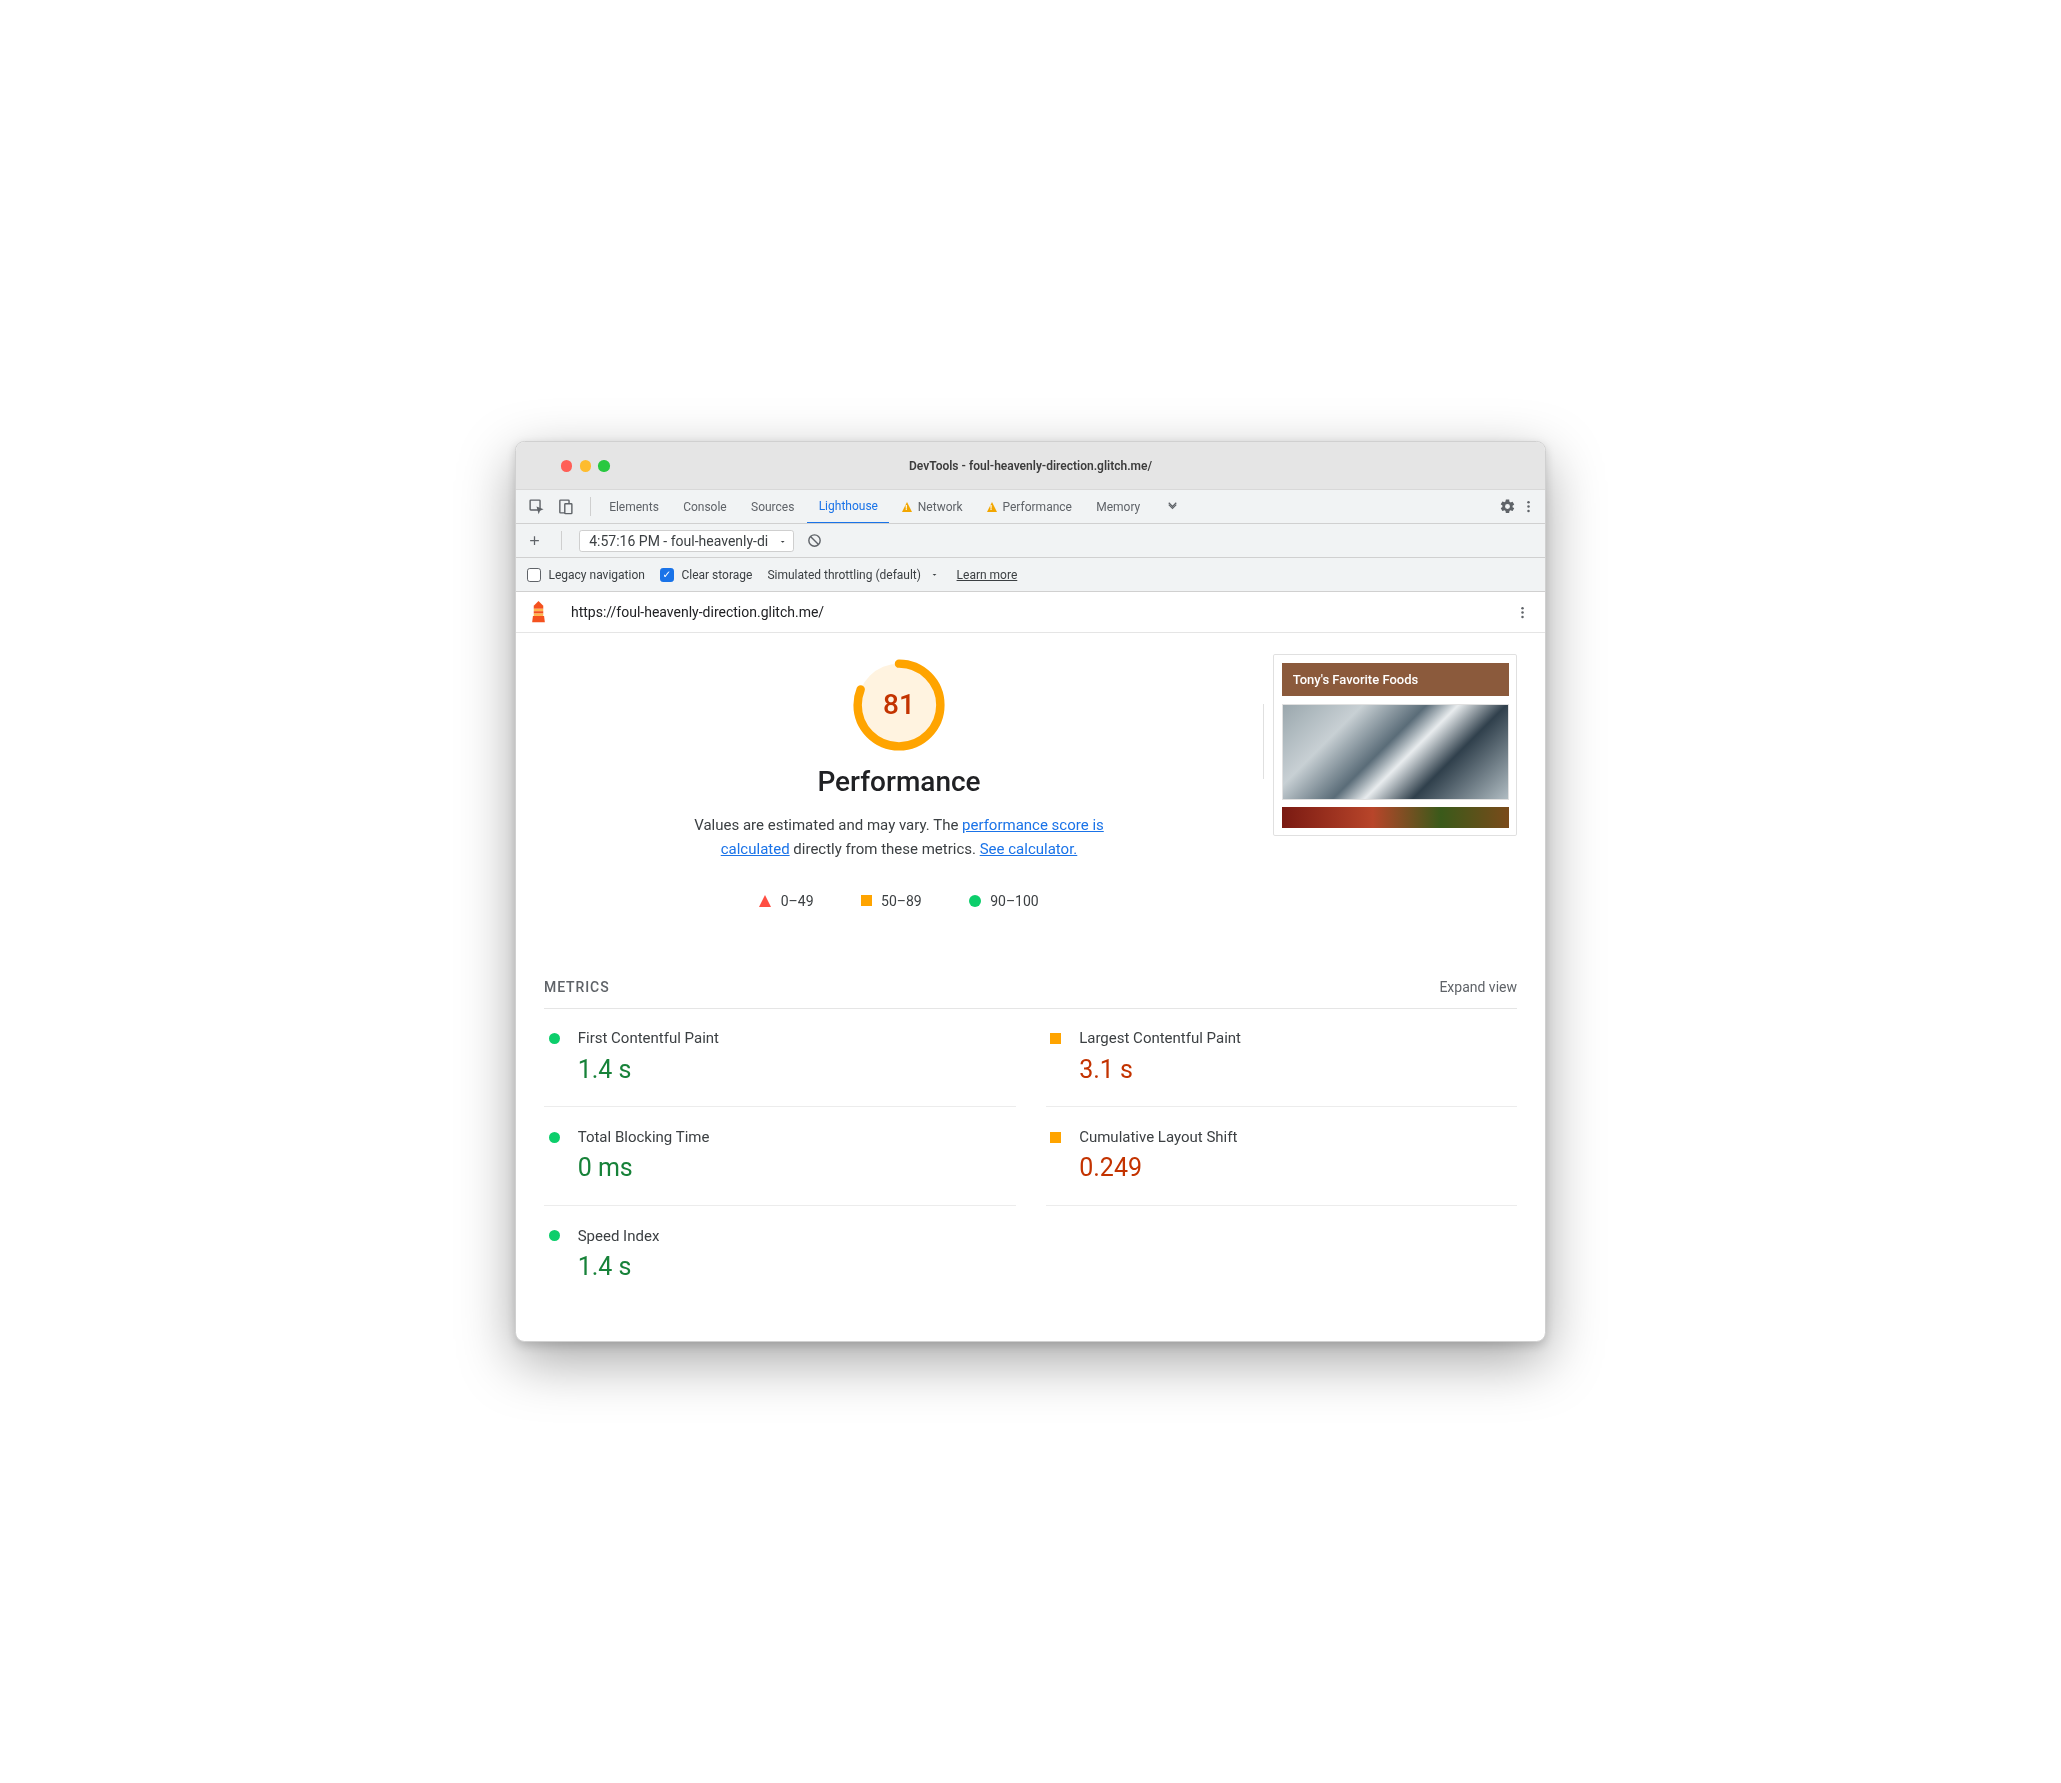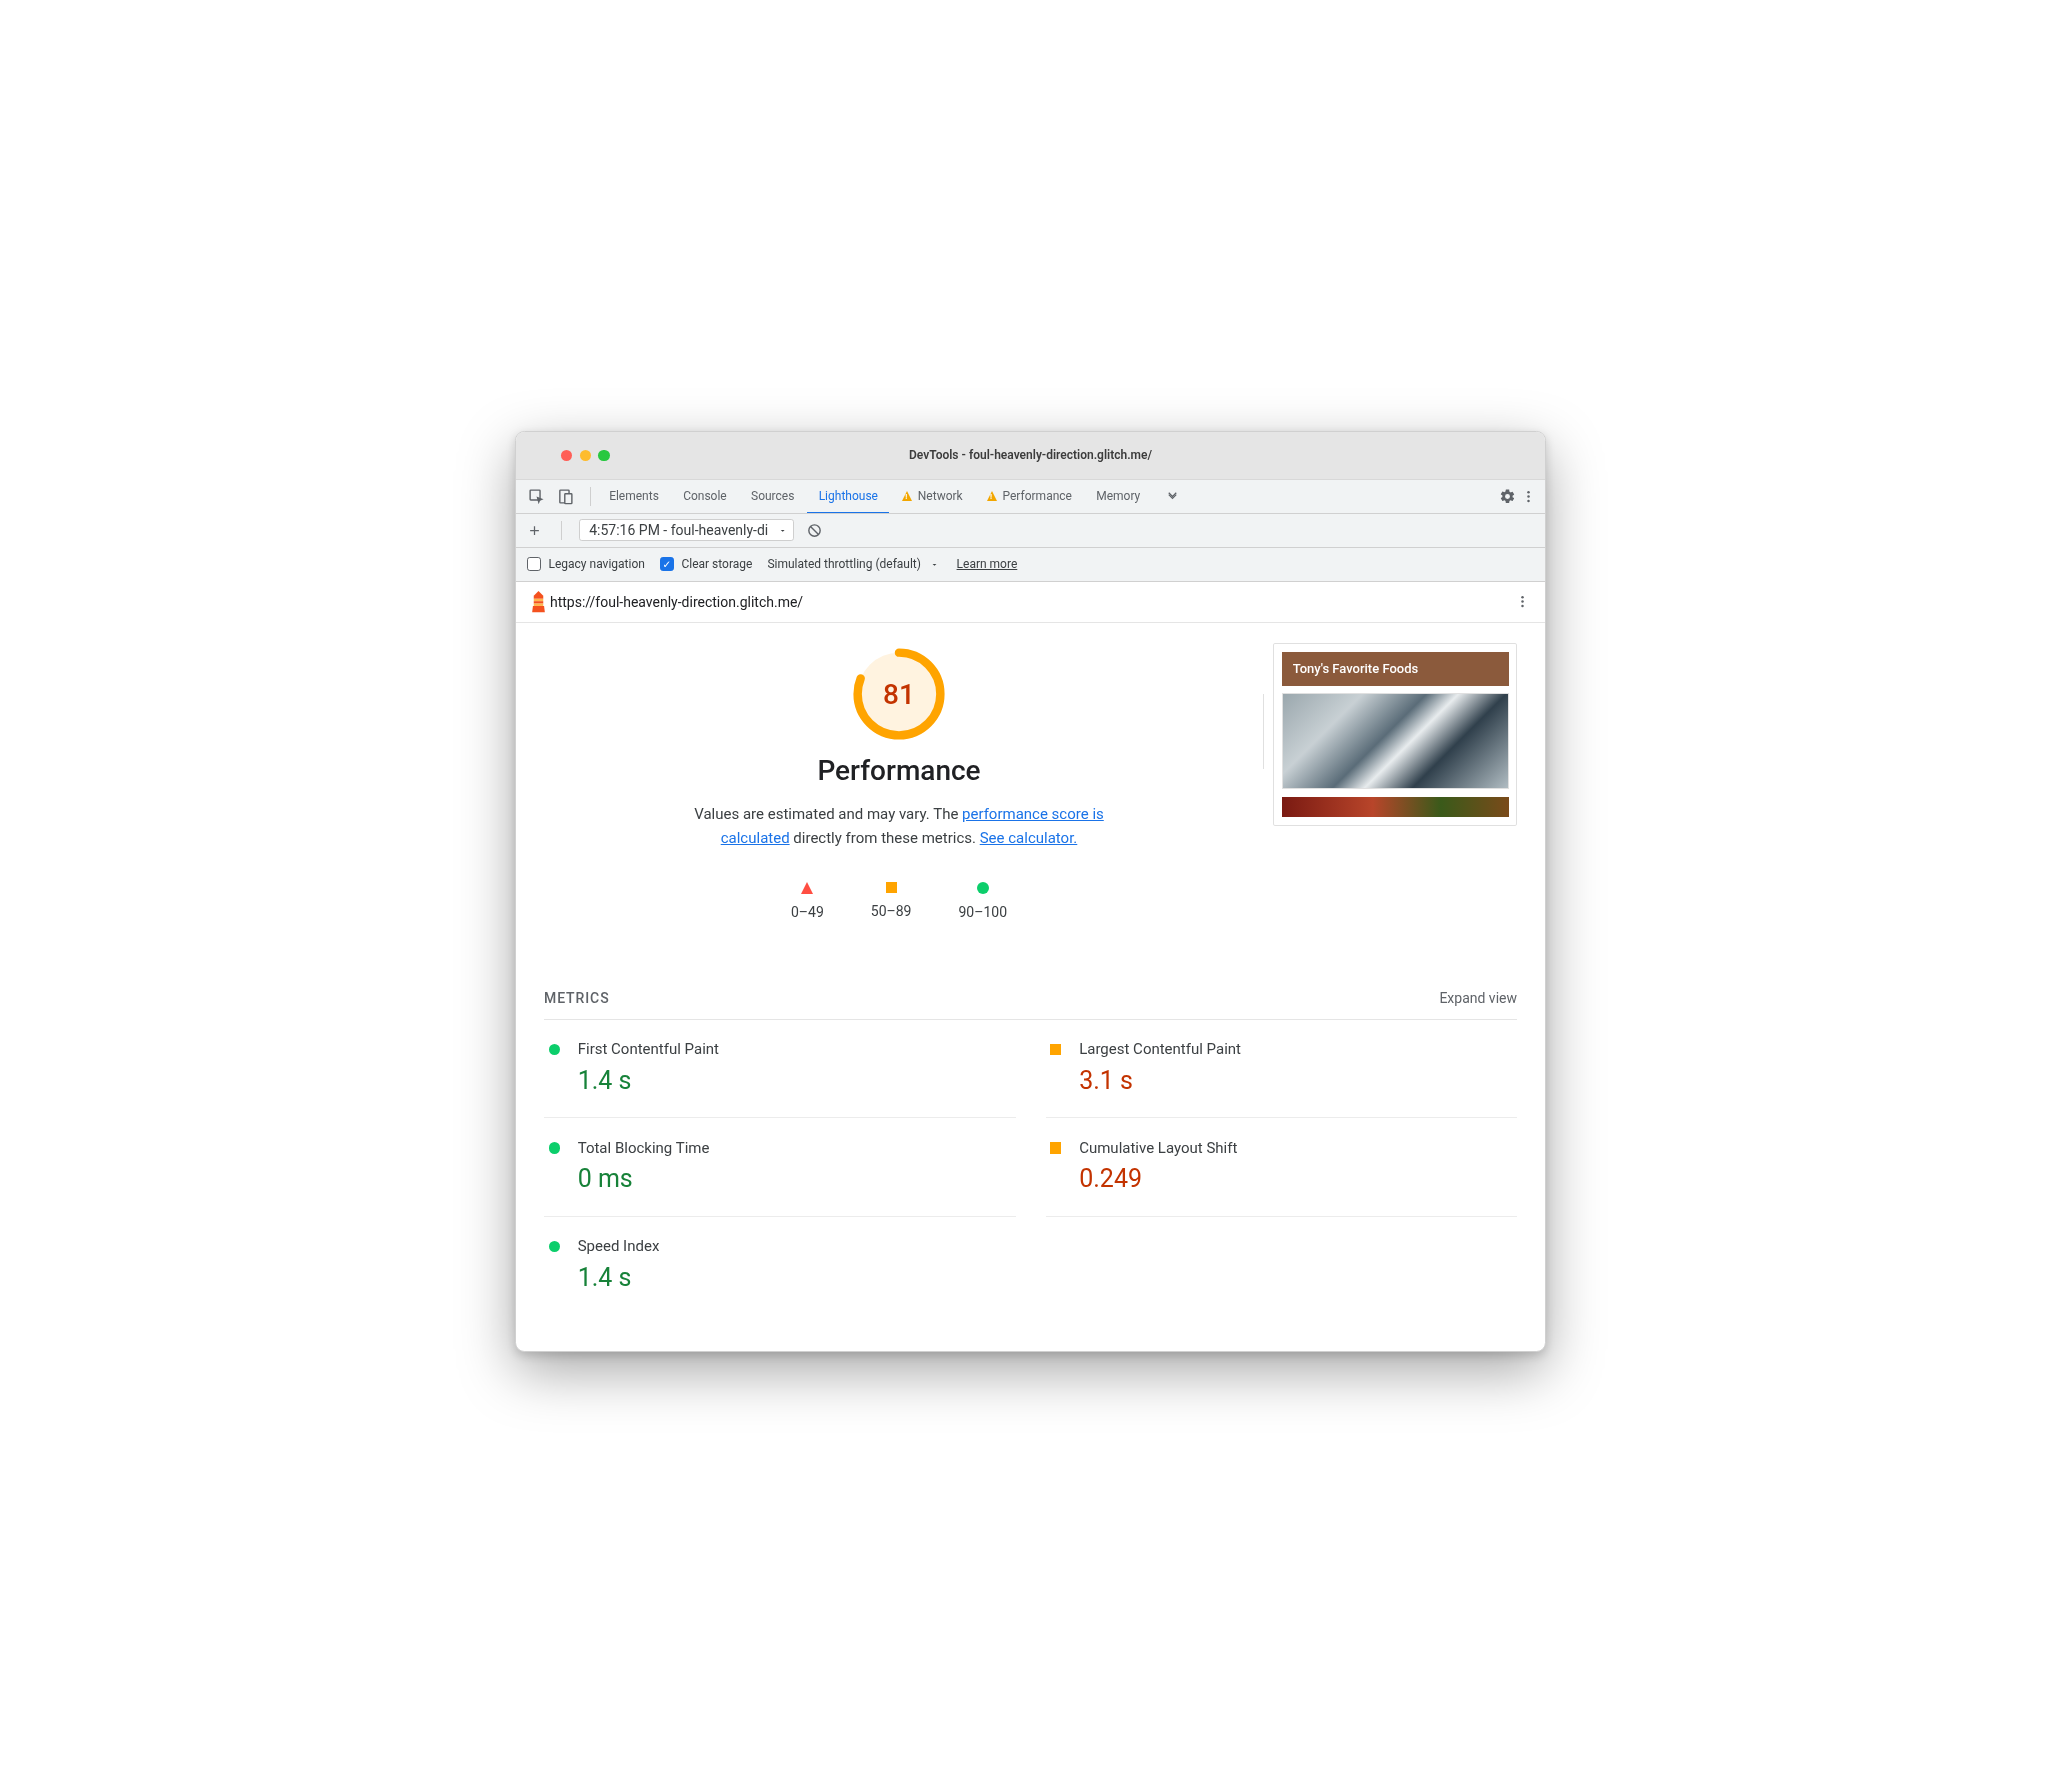--- a/index.html
+++ b/index.html
@@ -76,38 +76,38 @@
     background:#f1f3f4; border-bottom:0.9px solid #d0d0d0;
     font-size:12px; color:#3c4043; gap:15px;
   }
   .chk { display:flex; align-items:center; gap:7.5px; }
   .chkbox { width:14px; height:14px; border:0.9px solid #5f6368; border-radius:2.8px; background:#fff; display:inline-flex; align-items:center; justify-content:center; }
   .chkbox.checked { background:#1a73e8; border-color:#1a73e8; color:#fff; font-size:10.3px; }
   .optbar .dd { display:flex; align-items:center; gap:5.6px; }
   .optbar .learn { text-decoration:underline; color:#3c4043; }
   .urlbar {
     display:flex; align-items:center; height:41px; padding:0 13px;
-    border-bottom:0.9px solid #e5e5e5; gap:2px; font-size:14px; color:#202124;
+    border-bottom:0.9px solid #e5e5e5; gap:23px; font-size:14px; color:#202124;
   }
   .lh-logo { width:19px; height:24px; }
   .report { padding: 15px 28px 37px; }
   .summary { display:flex; gap:19px; border-bottom:0.9px solid #fff; }
   .summary-left { flex:1; display:flex; flex-direction:column; align-items:center; padding:9.4px 0 28px; position:relative; }
   .summary-left::after { content:""; position:absolute; right:-9.4px; top:56px; height:75px; width:0.9px; background:#e0e0e0; }
   .gauge-wrap { position:relative; width:94px; height:94px; margin-bottom:13px; }
   .gauge-wrap svg { transform:rotate(-90deg); }
   .gauge-score {
     position:absolute; inset:0; display:flex; align-items:center; justify-content:center;
     font-size:28px; font-weight:500; color:#c33300;
   }
   .summary-title { font-size:28px; font-weight:500; color:#202124; margin-bottom:15px; }
   .summary-desc { font-size:15px; color:#3c4043; text-align:center; max-width:412px; line-height:1.6; margin-bottom:32px; }
   .summary-desc a { color:#1a73e8; text-decoration:underline; }
   .legend { display:flex; gap:47px; font-size:14px; color:#3c4043; }
-  .legend .item { display:flex; align-items:center; gap:9.4px;flex-direction:column; }
+  .legend .item { display:flex; align-items:center; gap:9.4px; }
   .tri-red { width:0; height:0; border-left:6.6px solid transparent; border-right:6.6px solid transparent; border-bottom:12px solid #ff4e42; }
   .sq-orange { width:11.2px; height:11.2px; background:#ffa400; }
   .ci-green { width:12px; height:12px; border-radius:50%; background:#0cce6b; }
   .preview {
     width:244px; border:0.9px solid #e0e0e0; border-radius:1.9px;
     padding:7.5px; background:#fff; align-self:flex-start; margin-top:5.6px;
     display:flex; flex-direction:column; gap:7.5px; font-size:11.2px; color:#333;
   }
   .preview-header { background:#8b5a3c; color:#fff; padding:9.4px 11.2px; font-size:13px; font-weight:500; }
   .preview-card { border:0.9px solid #e0e0e0; }

